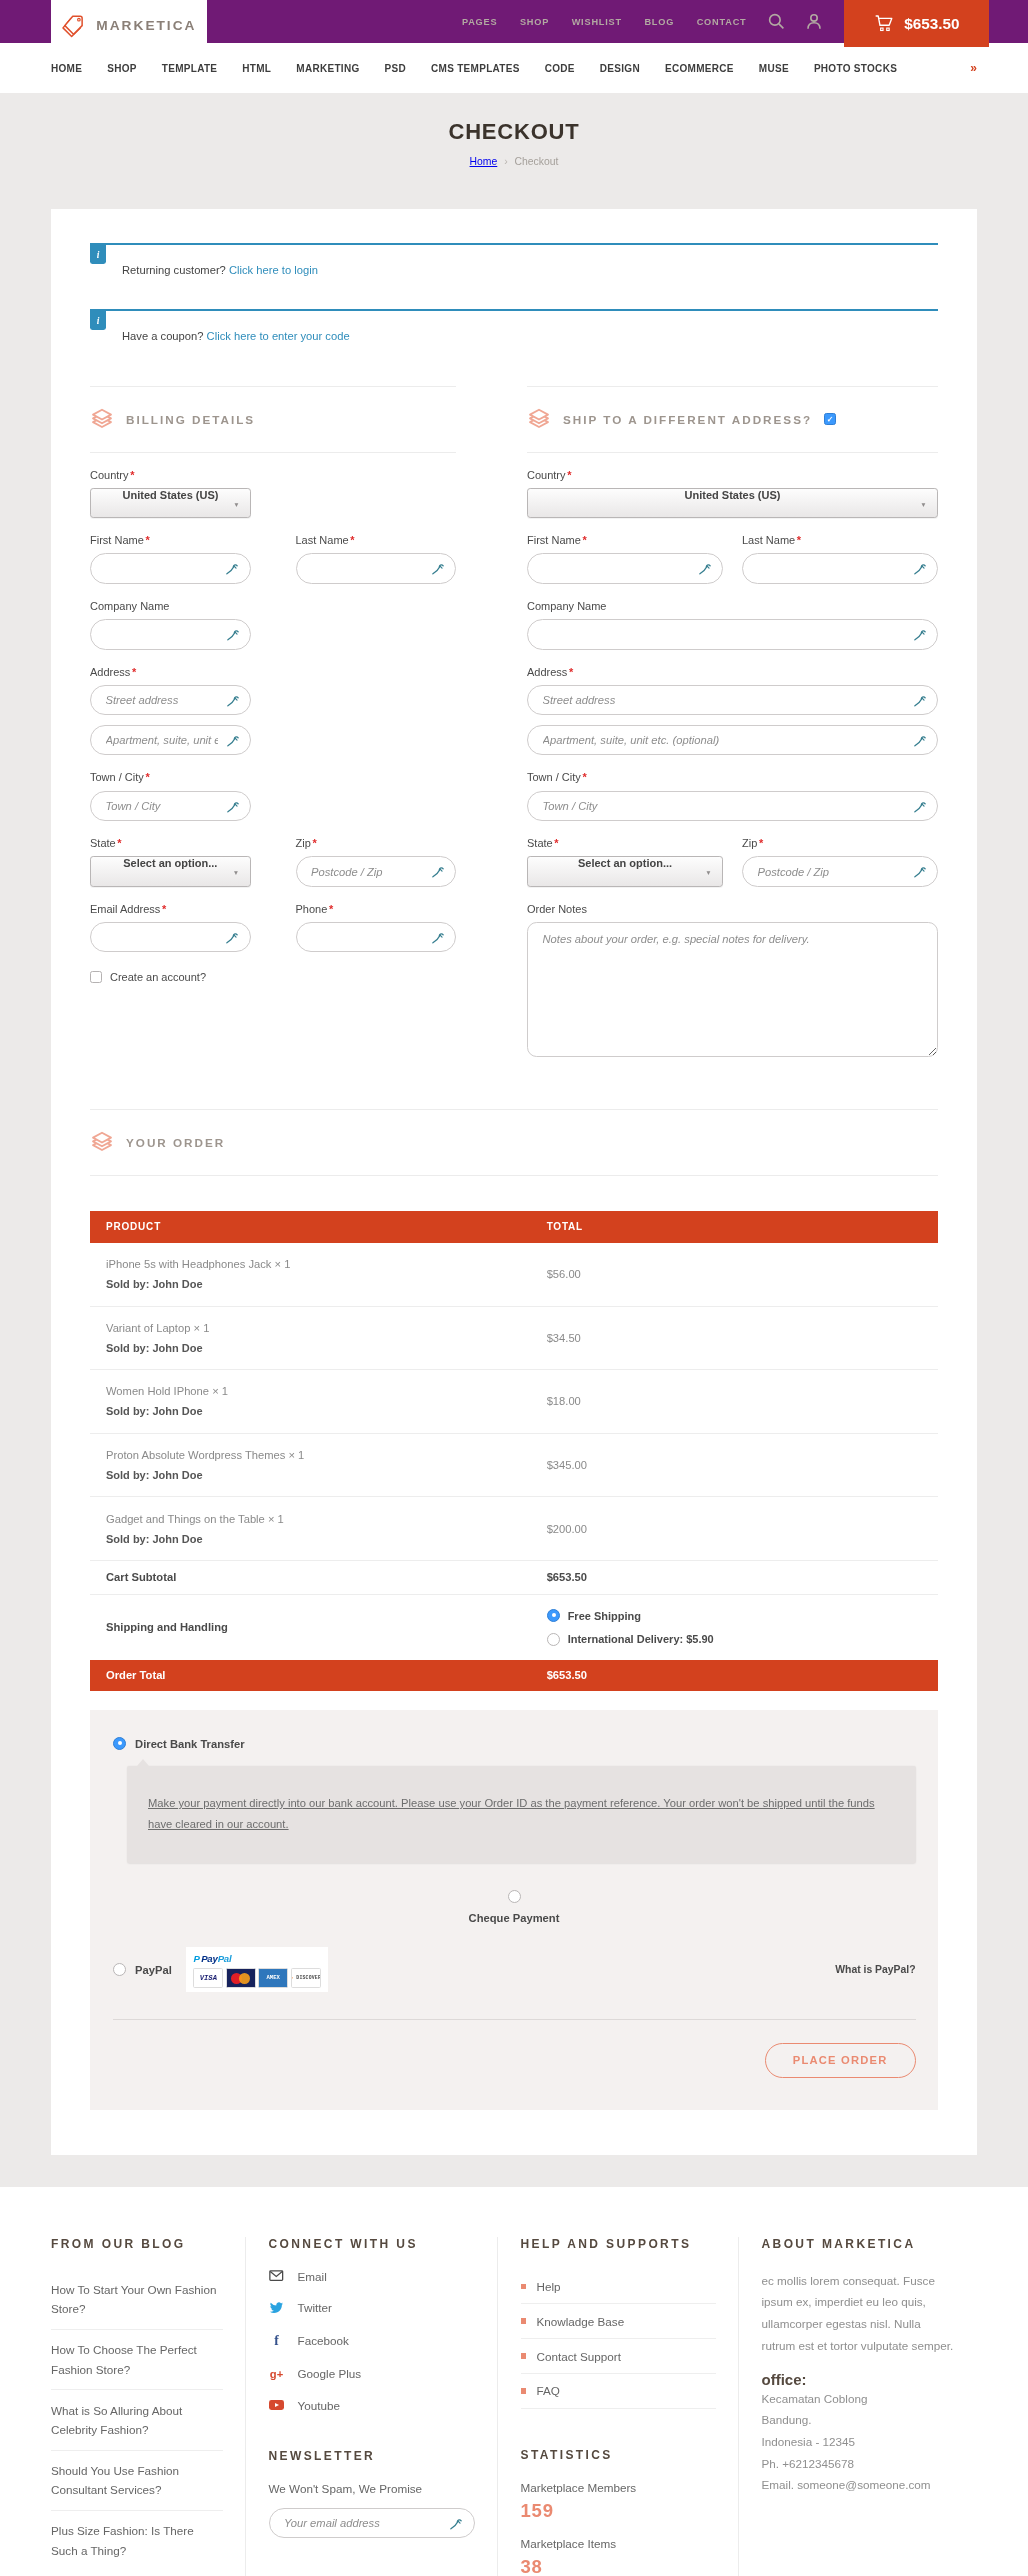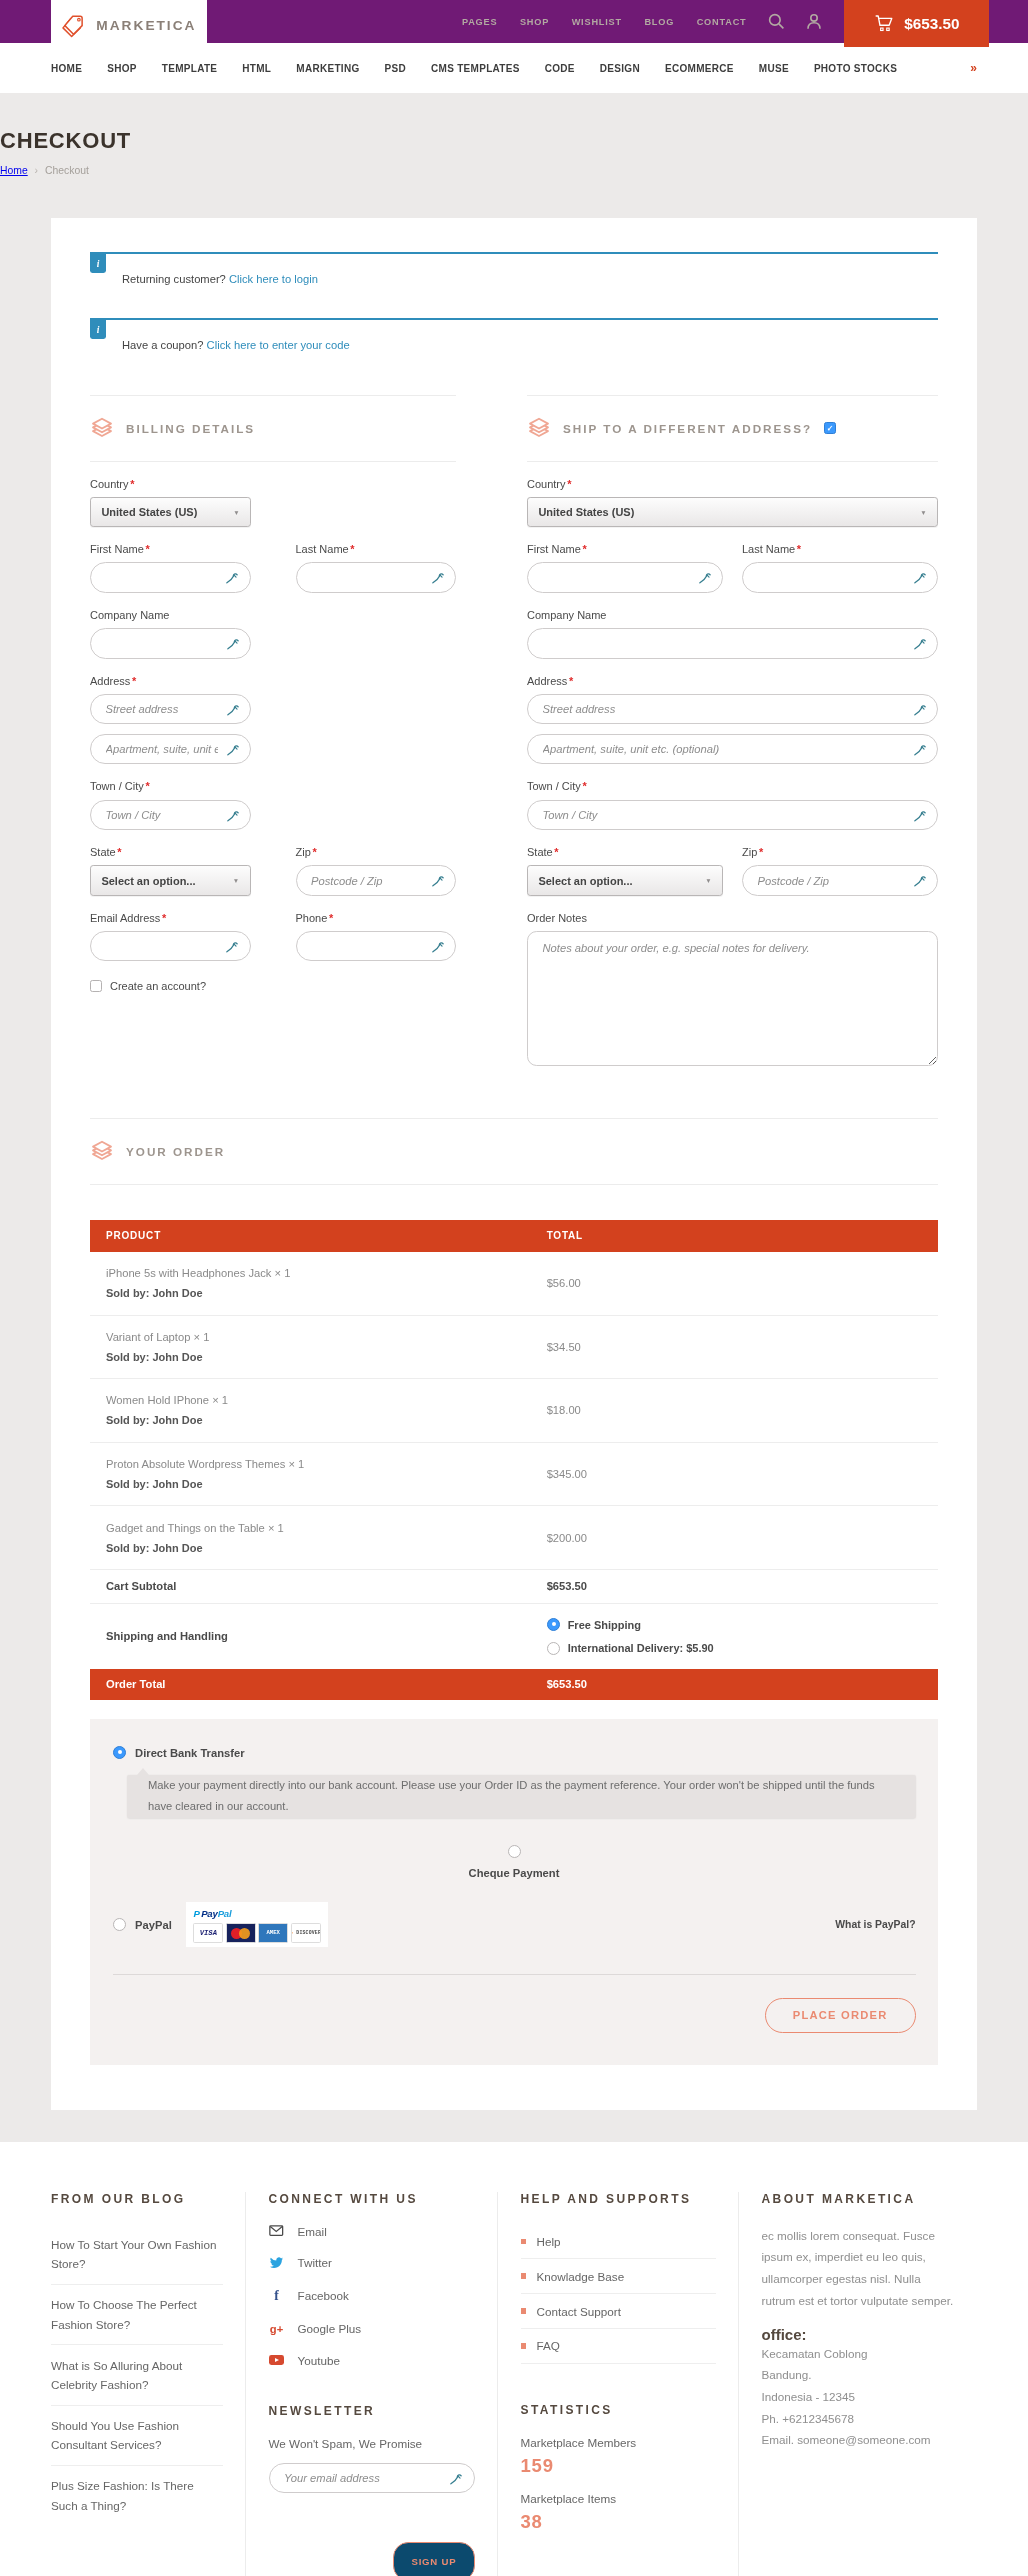--- a/index.html
+++ b/index.html
@@ -16,21 +16,21 @@
   .top-nav a { color: #b2a9a2; font-size: 9.2px; font-weight: bold; letter-spacing: 0.8px; text-decoration: none; }
   .hicon { margin-left: 21px; display: inline-flex; }
   .cart { margin-left: 22.5px; margin-right: 39px; align-self: flex-start; height: 47px; width: 145px;
     background: #d3411e; display: flex; align-items: center; justify-content: center; gap: 9.6px; cursor: pointer; }
   .cart-amt { color: #fff; font-size: 15.3px; font-weight: bold; }
   
   .mainmenu { background: #fff; height: 50px; display: flex; align-items: center; padding: 0 51px; gap: 25px; }
   .mainmenu a { color: #3d3d3d; font-size: 10px; font-weight: bold; letter-spacing: 0.3px; text-decoration: none; white-space: nowrap; }
   .mainmenu .more { margin-left: auto; color: #d3411e; font-size: 12px; font-weight: bold; cursor: pointer; }
   
-  .pagehead { padding: 35px 0 42px; }
+  .pagehead { text-align: center; padding: 26px 0 42px; }
   .pagehead h1 { color: #3b332c; font-size: 22px; letter-spacing: 0.8px; font-weight: bold; }
   .crumbs { margin-top: 11.2px; font-size: 10.4px; color: #a5a09b; }
   .crumbs .sep { margin: 0 4px; color: #b9b4af; }
   
   .card { margin: 0 51px; background: #fff; padding: 34px 39px 45px; }
   .notice { border-top: 2.4px solid #2f8dbb; position: relative; padding: 19px 0 22.5px 32px; margin-bottom: 10.4px; font-size: 11.2px; color: #444; }
   .notice .itab { position: absolute; left: 0; top: 0; width: 16px; height: 19px; background: #2f8dbb; color: #fff;
     font-style: italic; font-weight: bold; font-size: 9.6px; display: flex; align-items: center; justify-content: center;
     border-radius: 0 0 2.4px 2.4px; font-family: "Liberation Serif", serif; }
   .notice a { color: #2f8dbb; text-decoration: none; }
@@ -48,21 +48,21 @@
   .flabel { display: block; font-size: 11px; color: #4a4a4a; margin-bottom: 7.2px; }
   .req { color: #e02b2b; font-weight: bold; margin-left: 1.6px; }
   .pill { position: relative; height: 30.5px; border: 0.8px solid #cfcccc; border-radius: 16px; background: #fff; }
   .pill + .pill { margin-top: 9.6px; }
   .pill input { width: 100%; height: 100%; border: 0; background: transparent; border-radius: 16px;
     padding: 0 32px 0 14.5px; font: 11.2px "Liberation Sans", sans-serif; color: #555; outline: none; }
   .pill input::placeholder { font-style: italic; color: #8d8d8d; }
   .dash { position: absolute; right: 10.4px; top: 8px; }
   .selectbox { height: 30.5px; border: 0.8px solid #b9b6b6; border-radius: 3.2px;
     background: linear-gradient(#fdfdfd, #e9e7e7); display: flex; align-items: center; padding: 0 10.4px;
-    font-weight: bold; color: #444; font-size: 11px; cursor: pointer; box-shadow: 0 0.8px 0.8px rgba(0,0,0,.05); }
+    font-weight: bold; color: #444; font-size: 11px; cursor: pointer; box-shadow: 0 0.8px 0.8px rgba(0,0,0,.05); flex-direction: column; }
   .sel-arrow { margin-left: auto; color: #908d8d; font-size: 6.4px; }
   .notes-wrap { position: relative; }
   .notes { width: 100%; height: 135px; border: 0.8px solid #cfcccc; border-radius: 9.6px; padding: 10.4px 14.5px;
     font: 11.2px "Liberation Sans", sans-serif; color: #555; resize: vertical; outline: none; }
   .notes::placeholder { font-style: italic; color: #8d8d8d; }
   .cb-row { display: flex; align-items: center; gap: 8px; margin-top: 19px; font-size: 11px; color: #4a4a4a; }
   .cbox { width: 12px; height: 12px; border-radius: 2.4px; border: 0.8px solid #b5b2b2; background: #fff;
     display: inline-flex; align-items: center; justify-content: center; flex: none; cursor: pointer; }
   .cbox.checked { background: #3b99fd; border-color: #2f7fd6; color: #fff; font-size: 8px; font-weight: bold; }
   
@@ -82,22 +82,22 @@
   .ship-opts { display: flex; flex-direction: column; gap: 10.4px; padding: 3.2px 0; }
   .opt { display: flex; align-items: center; gap: 8px; font-weight: bold; color: #4a4a4a; font-size: 11px; }
   .radio { width: 13px; height: 13px; border-radius: 50%; border: 0.8px solid #b9b6b6; background: #fff; flex: none; cursor: pointer; position: relative; }
   .radio.sel { background: #3b99fd; border-color: #2f7fd6; }
   .radio.sel::after { content: ""; position: absolute; left: 4px; top: 3.2px; width: 4px; height: 4px; border-radius: 50%; background: #fff; }
   .totalrow { background: #d3411e; color: #fff; font-weight: bold; padding: 9.6px 16px; font-size: 11.2px; }
   
   .payment { margin-top: 19px; background: #f4f1f0; padding: 27px 22.5px 32px; }
   .pm-row { display: flex; align-items: center; gap: 9.6px; }
   .pm-label { font-weight: bold; color: #4a4a4a; font-size: 11.2px; }
-  .pm-desc { margin: 16px 0 27px 14.5px; background: #e6e2e1; border-radius: 2.4px; padding: 0 21px;
-    color: #6d6d6d; line-height: 1.9; position: relative; box-shadow: 0 0.8px 1.6px rgba(0,0,0,.08); }
+  .pm-desc { margin: 16px 0 27px 14.5px; background: #e6e2e1; border-radius: 2.4px; padding: 27px 21px;
+    color: #6d6d6d; line-height: 1.9; position: relative; box-shadow: 0 0.8px 1.6px rgba(0,0,0,.08); text-decoration: underline; }
   .pm-desc::before { content: ""; position: absolute; top: -7.2px; left: 10.4px; border-left: 6.4px solid transparent;
     border-right: 6.4px solid transparent; border-bottom: 7.2px solid #e6e2e1; }
   .pm-row.cheque { margin-bottom: 22.5px; flex-direction: column; }
   .pp-box { background: #fff; padding: 5.6px 7.2px 4.8px; margin-left: 4.8px; }
   .pp-word { font-style: italic; font-weight: bold; font-size: 9.6px; letter-spacing: -0.2px; }
   .pp-mono { color: #009cde; margin-right: 1.6px; }
   .pp-pay { color: #033087; } .pp-pal { color: #1a9ddb; }
   .cards { display: flex; gap: 2.4px; margin-top: 3.2px; font-family: Liberation Mono, monospace; }
   .ccard { width: 30px; height: 20px; border: 0.8px solid #ddd; border-radius: 1.6px; display: flex;
     align-items: center; justify-content: center; font-weight: bold; background: #fff; overflow: hidden; }

